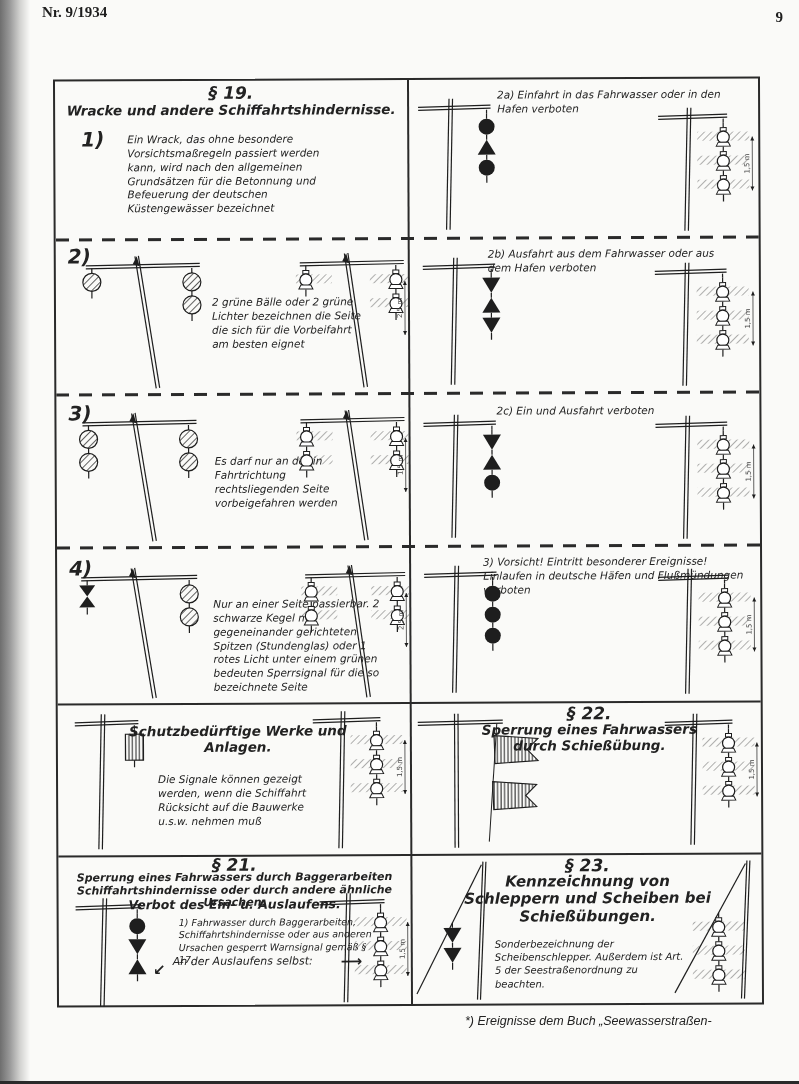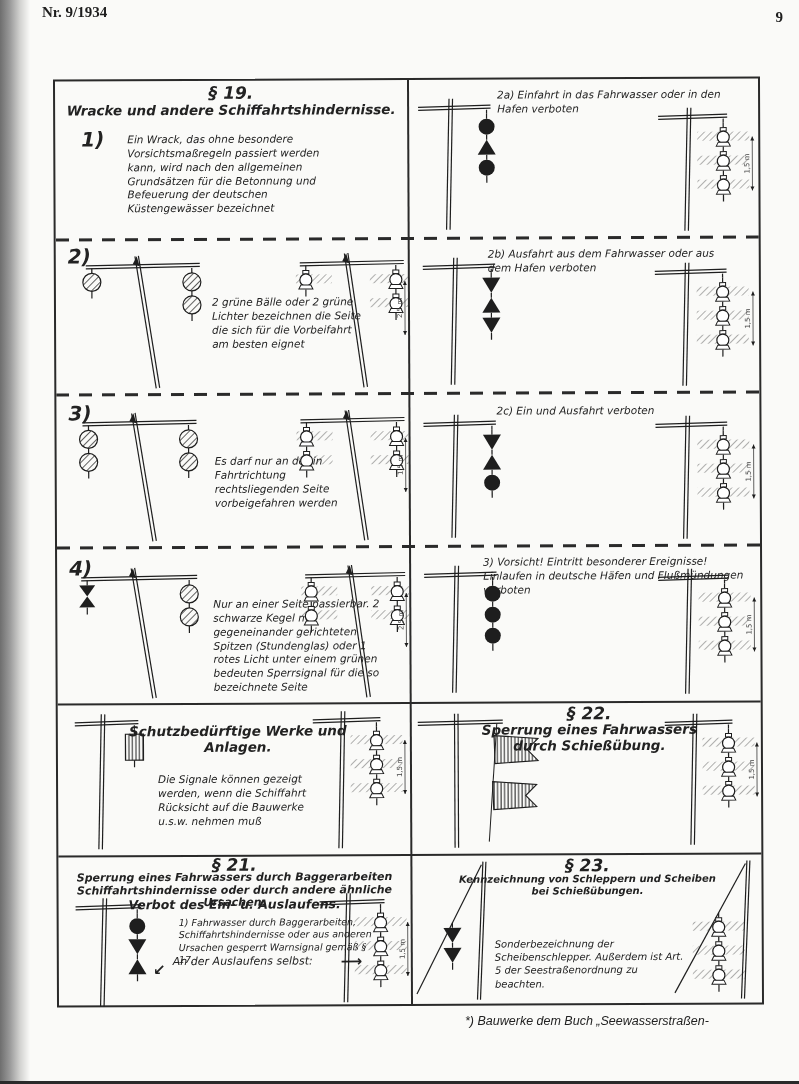--- a/index.html
+++ b/index.html
@@ -726,21 +726,21 @@
             <line x1="91" y1="34" x2="91" y2="88" stroke="#1e1e1e" stroke-width="0.7"></line>
             <path d="M91 34 l-2 4 l4 0 Z" fill="#1e1e1e"></path>
             <path d="M91 88 l-2 -4 l4 0 Z" fill="#1e1e1e"></path>
             <text x="88" y="61" font-size="7" fill="#444" text-anchor="middle" transform="rotate(-90 88 61)" font-family="DejaVu Sans, sans-serif">1,5 m</text>
           </svg>
         </div>
     </div>
 
     <div class="cell" style="left:354px;top:774px;width:351px;height:154px">
       <div class="hw sec-head" style="left:44px;top:2px;width:262px">§ 23.</div>
-      <div class="hw sec-sub" style="left:44px;top:20px;width:262px;font-size:10px">Kennzeichnung von Schleppern und Scheiben bei Schießübungen.</div>
+      <div class="hw sec-sub" style="left:44px;top:20px;width:262px;font-size:15px">Kennzeichnung von Schleppern und Scheiben bei Schießübungen.</div>
       <div class="hw note" style="left:82px;top:84px;width:190px;font-size:10px">Sonderbezeichnung der Scheibenschlepper. Außerdem ist Art. 5 der Seestraßenordnung zu beachten.</div>
       <div class="diag" style="left:2px;top:6px">
           <svg width="80" height="142" viewBox="0 0 80 142">
             <defs>
               <pattern id="p21" width="5" height="5" patternUnits="userSpaceOnUse" patternTransform="rotate(45)">
                 <line x1="0" y1="0" x2="0" y2="5" stroke="#1e1e1e" stroke-width="1.4"></line>
               </pattern>
               <pattern id="q21" width="3.5" height="4" patternUnits="userSpaceOnUse">
                 <line x1="1" y1="0" x2="1" y2="4" stroke="#1e1e1e" stroke-width="1"></line>
               </pattern>
@@ -783,17 +783,17 @@
             <rect x="43.02" y="107.02" width="6" height="3.5" fill="#fff" stroke="#1e1e1e" stroke-width="1"></rect>
             <circle cx="46.02" cy="116.52" r="6" fill="#fff" stroke="#1e1e1e" stroke-width="1.2"></circle>
             <path d="M41.02 121.52 L51.02 121.52 L53.02 125.52 L39.02 125.52 Z" fill="#fff" stroke="#1e1e1e" stroke-width="1"></path>
             <line x1="46.02" y1="126.02" x2="46.02" y2="133.01999999999998" stroke="#1e1e1e" stroke-width="1.2"></line>
           </svg>
         </div>
     </div>
   </div>
 
   <div class="footnote">
-    <div>*) Bauwerke dem Buch „Seewasserstraßen-</div>
+    <div>*) Ereignisse dem Buch „Seewasserstraßen-</div>
   </div>
   <div class="watermark">© yachtsportmuseum.de</div>
   <div class="bottom-line"></div>
 </div>
 
 </body></html>

